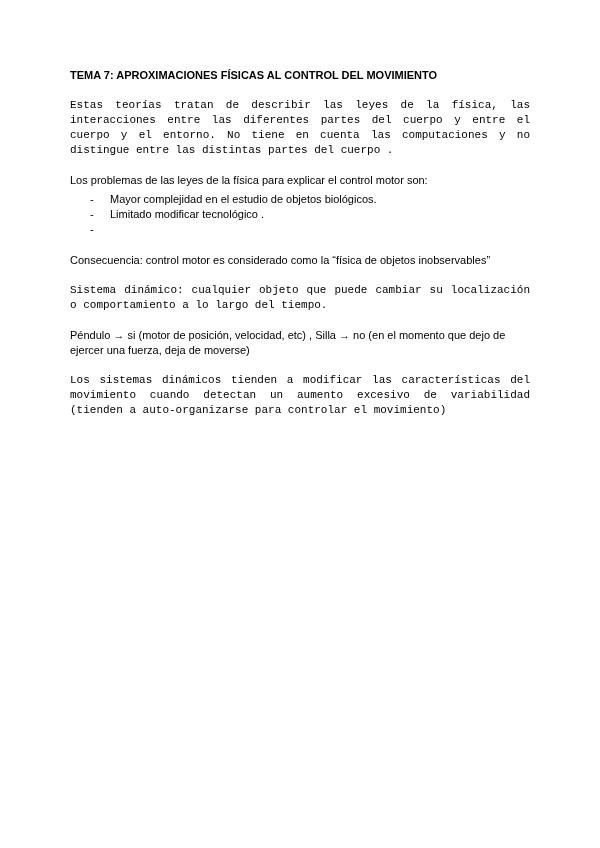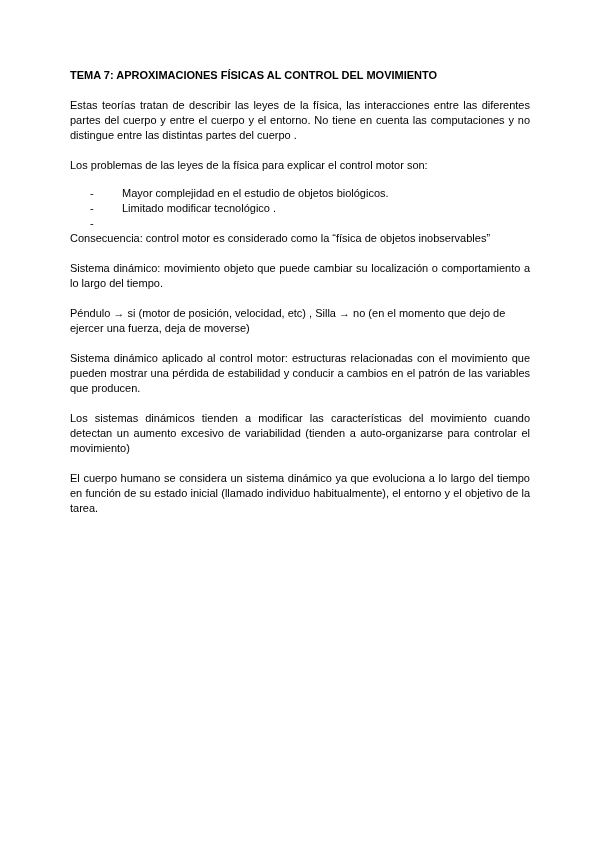--- a/index.html
+++ b/index.html
@@ -30,43 +30,43 @@
   }
   .heading .h-num {
     display: inline-block;
     width: 20px;
   }
   .para {
     margin: 15px 0;
   }
   .justify {
     text-align: justify;
+    font-family: Liberation Mono, monospace;
   }
   .no-gap-below {
-    margin-bottom: 13px;
+    margin-bottom: 4px;
   }
   .no-gap-above {
-    margin-top: 0;
+    margin-top: 16px;
   }
   .list {
     margin: 0;
   }
   .list-item {
     display: flex;
     margin: 0;
   }
   .list-item .marker {
     display: inline-block;
     width: 20px;
     margin-left: 20px;
     flex: 0 0 auto;
   }
   .list-item .li-text {
     flex: 1 1 auto;
-    margin-left: 12px;
   }
 </style>
 </head>
 <body>
 
 <div class="page">
 
   <h1 class="doc-title">TEMA 7: APROXIMACIONES FÍSICAS AL CONTROL DEL MOVIMIENTO</h1>
 
 
@@ -85,23 +85,21 @@
     </div>
     <div class="list-item">
       <span class="marker">-</span>
       <span class="li-text"></span>
     </div>
   </div>
 
   <p class="para no-gap-above">Consecuencia: control motor es considerado como la “física de objetos inobservables”</p>
 
 
-  <p class="para justify">Sistema dinámico: movimiento objeto que puede cambiar su localización o comportamiento a lo largo del tiempo.</p>
+  <p class="para justify">Sistema dinámico: cualquier objeto que puede cambiar su localización o comportamiento a lo largo del tiempo.</p>
 
   <p class="para">Péndulo → si (motor de posición, velocidad, etc) , Silla → no (en el momento que dejo de ejercer una fuerza, deja de moverse)</p>
 
-  <p class="para justify">Sistema dinámico aplicado al control motor: estructuras relacionadas con el movimiento que pueden mostrar una pérdida de estabilidad y conducir a cambios en el patrón de las variables que producen.</p>
 
   <p class="para justify">Los sistemas dinámicos tienden a modificar las características del movimiento cuando detectan un aumento excesivo de variabilidad (tienden a auto-organizarse para controlar el movimiento)</p>
 
-  <p class="para justify">El cuerpo humano se considera un sistema dinámico ya que evoluciona a lo largo del tiempo en función de su estado inicial (llamado individuo habitualmente), el entorno y el objetivo de la tarea.</p>
 
 </div>
 
 </body></html>

